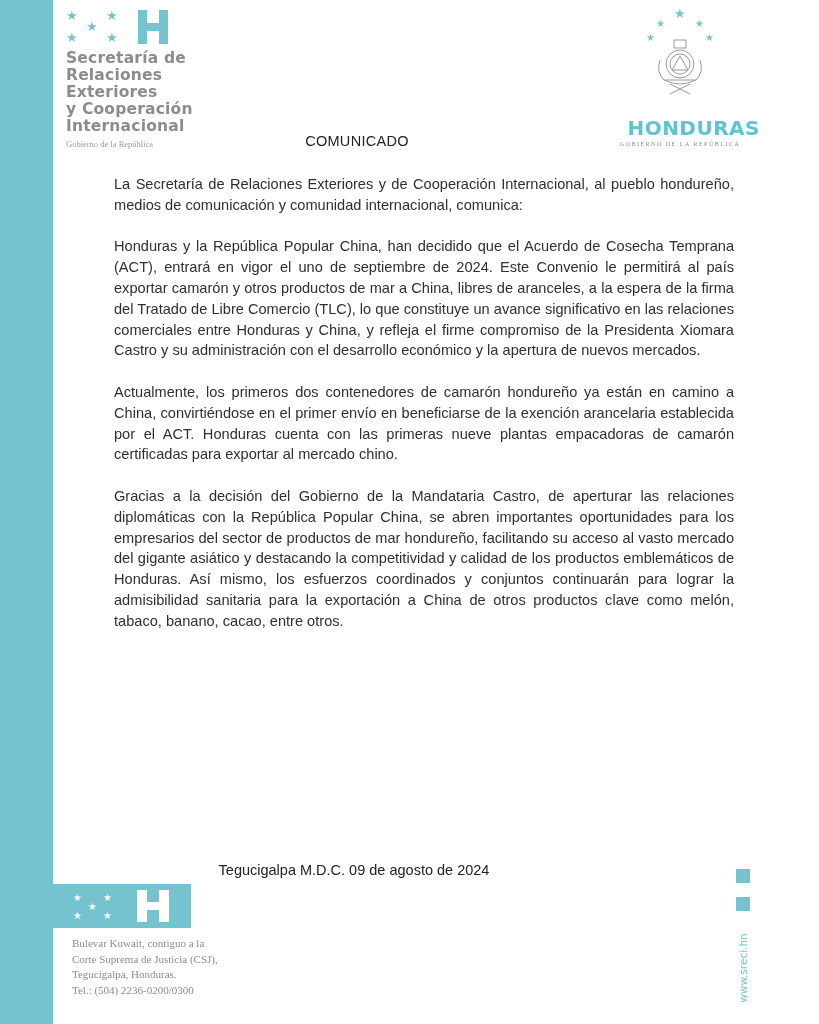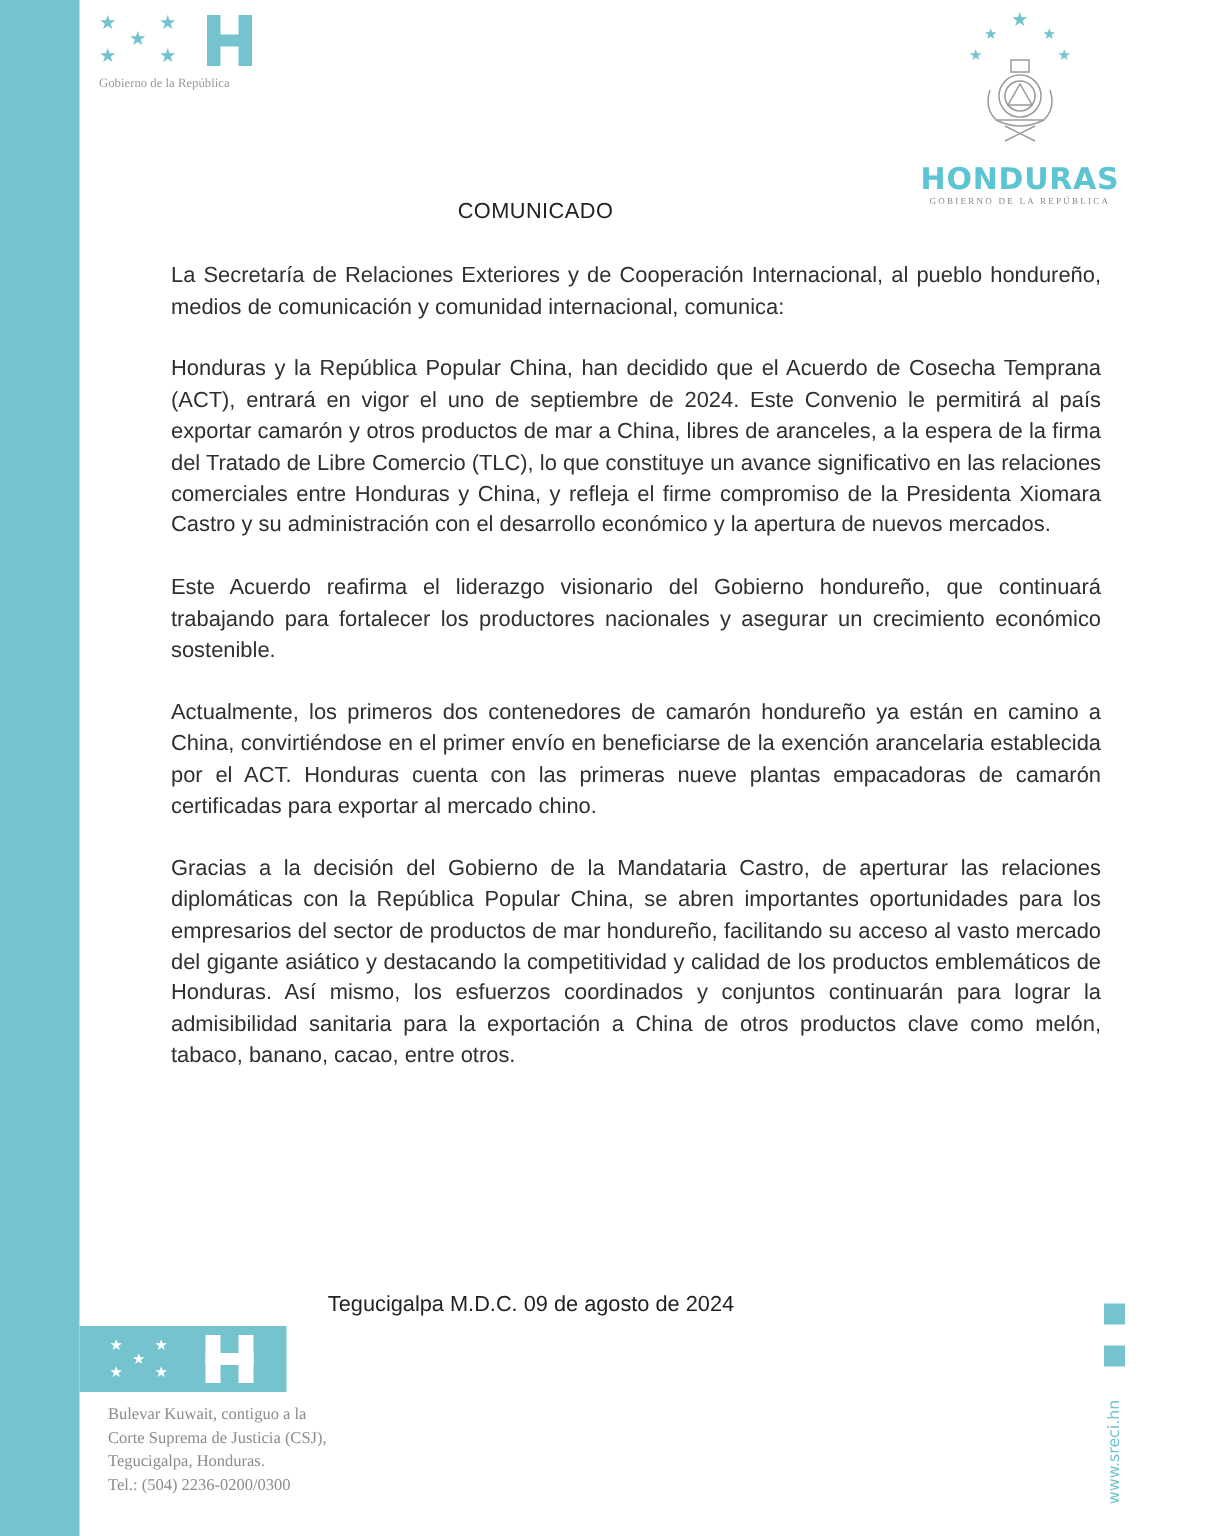--- a/index.html
+++ b/index.html
@@ -14,21 +14,21 @@
   .h-block { width: 30px; height: 34px; position: relative; margin-left: 10px; }
   .h-block .bar { position: absolute; background: #74c3cf; }
   .sreci-name { color: #8c8c8c; font-family: "DejaVu Sans", sans-serif; font-weight: bold; font-size: 15.5px; line-height: 17px; margin-top: 4px; letter-spacing: 0.2px; }
   .sreci-sub { color: #9a9a9a; font-family: "Liberation Serif", serif; font-size: 8.5px; margin-top: 4px; }
 
   
   .hn-logo { position: absolute; left: 600px; top: 4px; width: 160px; text-align: center; }
   .hn-stars { position: relative; height: 40px; }
   .hn-stars span { position: absolute; color: #74c3cf; font-size: 10px; font-family: "DejaVu Sans", sans-serif; }
   .crest { width: 60px; height: 58px; margin: -6px auto 0; }
-  .hn-word { color: #5cc4d2; font-family: "DejaVu Sans", sans-serif; font-weight: bold; font-size: 20px; letter-spacing: 0.5px; margin-top: 6px; }
+  .hn-word { color: #5cc4d2; font-family: "DejaVu Sans", sans-serif; font-weight: bold; font-size: 20px; letter-spacing: 0.5px; margin-top: 16px; text-align: right; }
   .hn-gov { color: #8a8a8a; font-family: "Liberation Serif", serif; font-size: 6px; letter-spacing: 1.5px; margin-top: 1px; }
 
   .doc-title { position: absolute; left: 0; width: 714px; top: 133px; text-align: center; font-size: 14.5px; color: #222; letter-spacing: 0.3px; }
 
   .body-text { position: absolute; left: 114px; width: 620px; top: 174px; color: #2f2f2f; font-size: 14.6px; line-height: 20.8px; text-align: justify; }
   .body-text p { margin: 0 0 20.8px 0; }
 
   .place-date { position: absolute; left: 0; width: 708px; top: 862px; text-align: center; font-size: 14.5px; color: #222; }
 
   
@@ -55,20 +55,27 @@
       <span style="left:20px;top:11px">★</span>
       <span style="left:0;top:22px">★</span>
         <span style="left:40px;top:22px">★</span>
     </div>
     <div class="h-block">
       <div class="bar" style="left:0;top:0;width:9px;height:34px"></div>
       <div class="bar" style="right:0;top:0;width:9px;height:34px"></div>
       <div class="bar" style="left:0;top:13px;width:30px;height:8px"></div>
     </div>
   </div>
+  <div class="sreci-name">
+    <div>Secretaría de</div>
+    <div>Relaciones</div>
+    <div>Exteriores</div>
+    <div>y Cooperación</div>
+    <div>Internacional</div>
+  </div>
   <div class="sreci-sub">Gobierno de la República</div>
 </div>
 
 <div class="hn-logo">
   <div class="hn-stars">
     <span style="left:74px;top:2px;font-size:13px">★</span>
     <span style="left:56px;top:14px">★</span>
       <span style="left:95px;top:14px">★</span>
     <span style="left:46px;top:28px">★</span>
       <span style="left:105px;top:28px">★</span>
@@ -87,21 +94,20 @@
   </svg>
   <div class="hn-word">HONDURAS</div>
   <div class="hn-gov">GOBIERNO DE LA REPÚBLICA</div>
 </div>
 
 <div class="doc-title">COMUNICADO</div>
 
 <div class="body-text">
   <p>La Secretaría de Relaciones Exteriores y de Cooperación Internacional, al pueblo hondureño, medios de comunicación y comunidad internacional, comunica:</p>
   <p>Honduras y la República Popular China, han decidido que el Acuerdo de Cosecha Temprana (ACT), entrará en vigor el uno de septiembre de 2024. Este Convenio le permitirá al país exportar camarón y otros productos de mar a China, libres de aranceles, a la espera de la firma del Tratado de Libre Comercio (TLC), lo que constituye un avance significativo en las relaciones comerciales entre Honduras y China, y refleja el firme compromiso de la Presidenta Xiomara Castro y su administración con el desarrollo económico y la apertura de nuevos mercados.</p>
-  <p>Este Acuerdo reafirma el liderazgo visionario del Gobierno hondureño, que continuará trabajando para fortalecer los productores nacionales y asegurar un crecimiento económico sostenible.</p>
   <p>Actualmente, los primeros dos contenedores de camarón hondureño ya están en camino a China, convirtiéndose en el primer envío en beneficiarse de la exención arancelaria establecida por el ACT. Honduras cuenta con las primeras nueve plantas empacadoras de camarón certificadas para exportar al mercado chino.</p>
   <p>Gracias a la decisión del Gobierno de la Mandataria Castro, de aperturar las relaciones diplomáticas con la República Popular China, se abren importantes oportunidades para los empresarios del sector de productos de mar hondureño, facilitando su acceso al vasto mercado del gigante asiático y destacando la competitividad y calidad de los productos emblemáticos de Honduras. Así mismo, los esfuerzos coordinados y conjuntos continuarán para lograr la admisibilidad sanitaria para la exportación a China de otros productos clave como melón, tabaco, banano, cacao, entre otros.</p>
 </div>
 
 <div class="place-date">Tegucigalpa M.D.C. 09 de agosto de 2024</div>
 
 <div class="footer-band">
   <div class="stars" style="position:absolute;left:20px;top:7px;width:50px;height:32px">
     <span style="left:0;top:0">★</span>
       <span style="left:30px;top:0">★</span>

